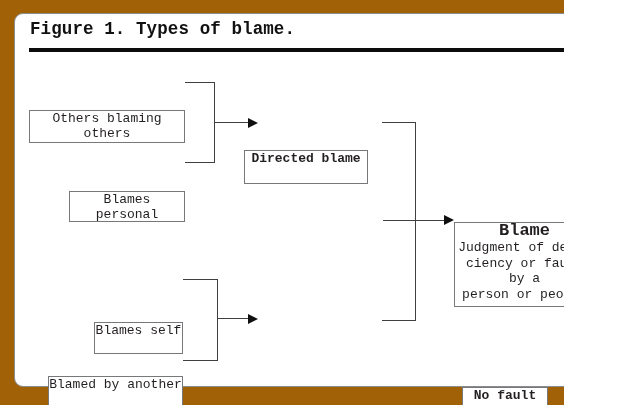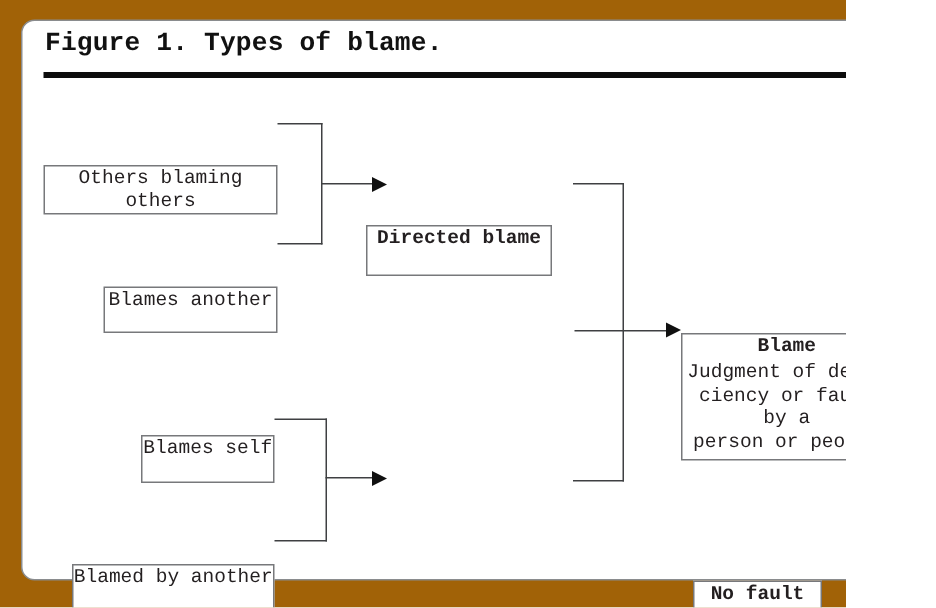--- a/index.html
+++ b/index.html
@@ -51,26 +51,26 @@
     margin-top: 44px;
   }
   .box .multiline { white-space: pre-line; }
   .bold { font-weight: 700; }
 
   .b-others   { left: 29px;  top: 66px;  width: 156px; height: 33px; }
   .b-another  { left: 69px;  top: 147px; width: 116px; height: 31px; }
   .b-directed { left: 244px; top: 106px; width: 124px; height: 34px; }
   .b-unknown  { left: 257px; top: 204px; width: 126px; height: 32px; }
   .b-blame    { left: 454px; top: 178px; width: 141px; height: 85px; }
-  .b-self     { left: 94px;  top: 246px; width: 89px;  height: 32px; }
+  .b-self     { left: 94px;  top: 278px; width: 89px;  height: 32px; }
   .b-blamed   { left: 48px;  top: 332px; width: 135px; height: 33px; }
   .b-ack      { left: 258px; top: 287px; width: 124px; height: 63px; }
   .b-noblame  { left: 462px; top: 343px; width: 86px;  height: 30px; }
 
-  .b-blame .blame-head { font-size: 13px; margin-bottom: 2px; }
+  .b-blame .blame-head { font-size: 17px; margin-bottom: 2px; }
   .b-blame .multiline  { line-height: 15.5px; }
 
   .line { position: absolute; background: #3f4042; }
   .h { height: 1.2px; }
   .v { width: 1.2px; }
 
   
   .l1 { left: 185px; top: 82px;  width: 30px; }
   .l2 { left: 185px; top: 162px; width: 30px; }
   .l3 { left: 214px; top: 82px;  height: 81px; }
@@ -122,21 +122,21 @@
   <div class="line h l10"></div>
   <div class="line v l11"></div>
   <div class="line h l12"></div>
   <div class="arrowhead a3"></div>
 
   <div class="box b-others">
     <span>Others blaming others</span>
   </div>
 
   <div class="box b-another">
-    <span>Blames another</span>
+    <span>Blames personal</span>
   </div>
 
   <div class="box b-directed">
     <span class="bold">Directed blame</span>
   </div>
 
 
   <div class="box b-blame">
     <span class="bold blame-head">Blame</span>
     <span class="multiline">Judgment of defi-

